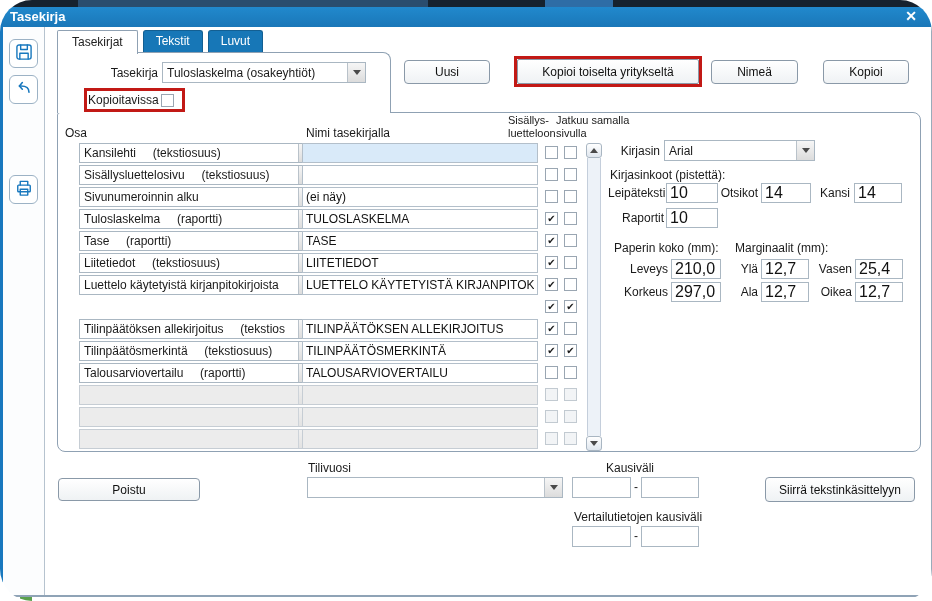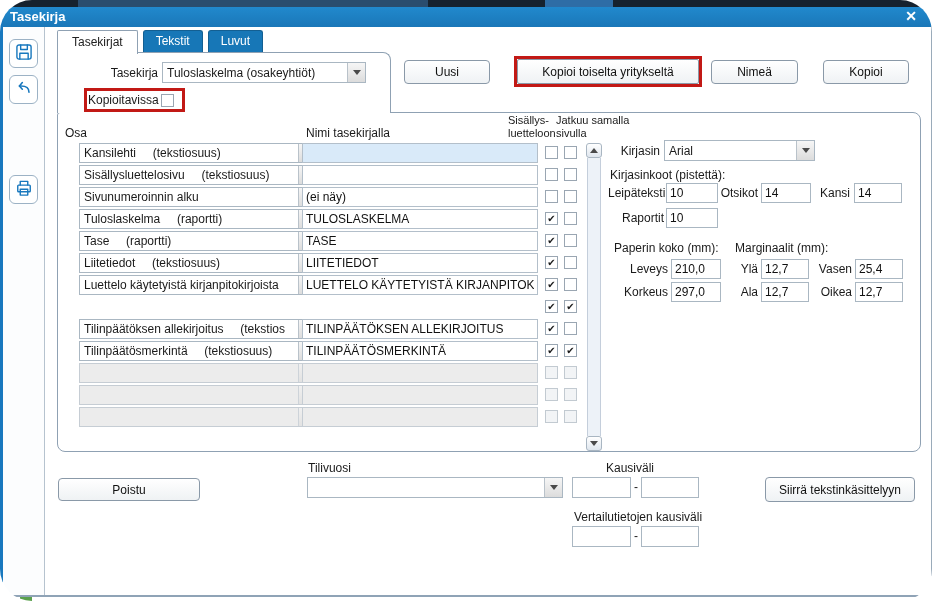--- a/index.html
+++ b/index.html
@@ -81,21 +81,21 @@
   .trow.empty .cb{background:#f2f4f6;border-color:#c2cad1;}
 
   .vscroll{position:absolute;left:528px;top:30px;width:16px;height:308px;}
   .sc-btn{position:absolute;left:0;width:16px;height:15px;background:linear-gradient(#fff,#dfe6ee);
       border:1px solid #a9b6c2;border-radius:3px;box-sizing:border-box;display:flex;align-items:center;justify-content:center;cursor:pointer;}
   .sc-up{top:0}.sc-down{bottom:0}
   .sc-track{position:absolute;left:1px;top:15px;bottom:15px;width:14px;background:#edf2f8;box-sizing:border-box;
       border-left:1px solid #c4cedb;border-right:1px solid #c4cedb;}
 
   .inp{position:absolute;height:20px;border:1px solid #aab7c2;background:#fff;box-sizing:border-box;
-       font-family:inherit;font-size:12px;padding:0 3px;color:#111;}
+       font-family:inherit;font-size:16px;padding:0 3px;color:#111;}
   .abs{position:absolute;}
   .p-kirjasin-l{left:552px;top:31px;width:50px;text-align:right;}
   .p-kirjasin{position:absolute;left:606px;top:27px;width:151px;height:21px;}
   .p-koot{left:552px;top:55px;}
   .p-leipa-l{left:550px;top:73px;width:56px;text-align:right;}
   .p-leipa{left:608px;top:70px;width:52px;}
   .p-otsikot-l{left:648px;top:73px;width:52px;text-align:right;}
   .p-otsikot{left:703px;top:70px;width:50px;}
   .p-kansi-l{left:752px;top:73px;width:40px;text-align:right;}
   .p-kansi{left:796px;top:70px;width:48px;}
@@ -307,20 +307,31 @@
                 <div class="dd combo">
                   <span class="combo-text">Tilinpäätösmerkintä     (tekstiosuus)</span>
                   <span class="combo-btn">
                     <span class="tri"></span>
                   </span>
                 </div>
                 <input type="text" class="nm" value="TILINPÄÄTÖSMERKINTÄ" style="">
                 <div class="cb cb1 on"></div>
                 <div class="cb cb2 on"></div>
               </div>
+              <div class="trow">
+                <div class="dd combo">
+                  <span class="combo-text">Talousarviovertailu     (raportti)</span>
+                  <span class="combo-btn">
+                    <span class="tri"></span>
+                  </span>
+                </div>
+                <input type="text" class="nm" value="TALOUSARVIOVERTAILU" style="">
+                <div class="cb cb1"></div>
+                <div class="cb cb2"></div>
+              </div>
               <div class="trow empty">
                 <div class="dd combo">
                   <span class="combo-text"></span>
                   <span class="combo-btn">
                     <span class="tri"></span>
                   </span>
                 </div>
                 <input type="text" class="nm" style="">
                 <div class="cb cb1"></div>
                 <div class="cb cb2"></div>

